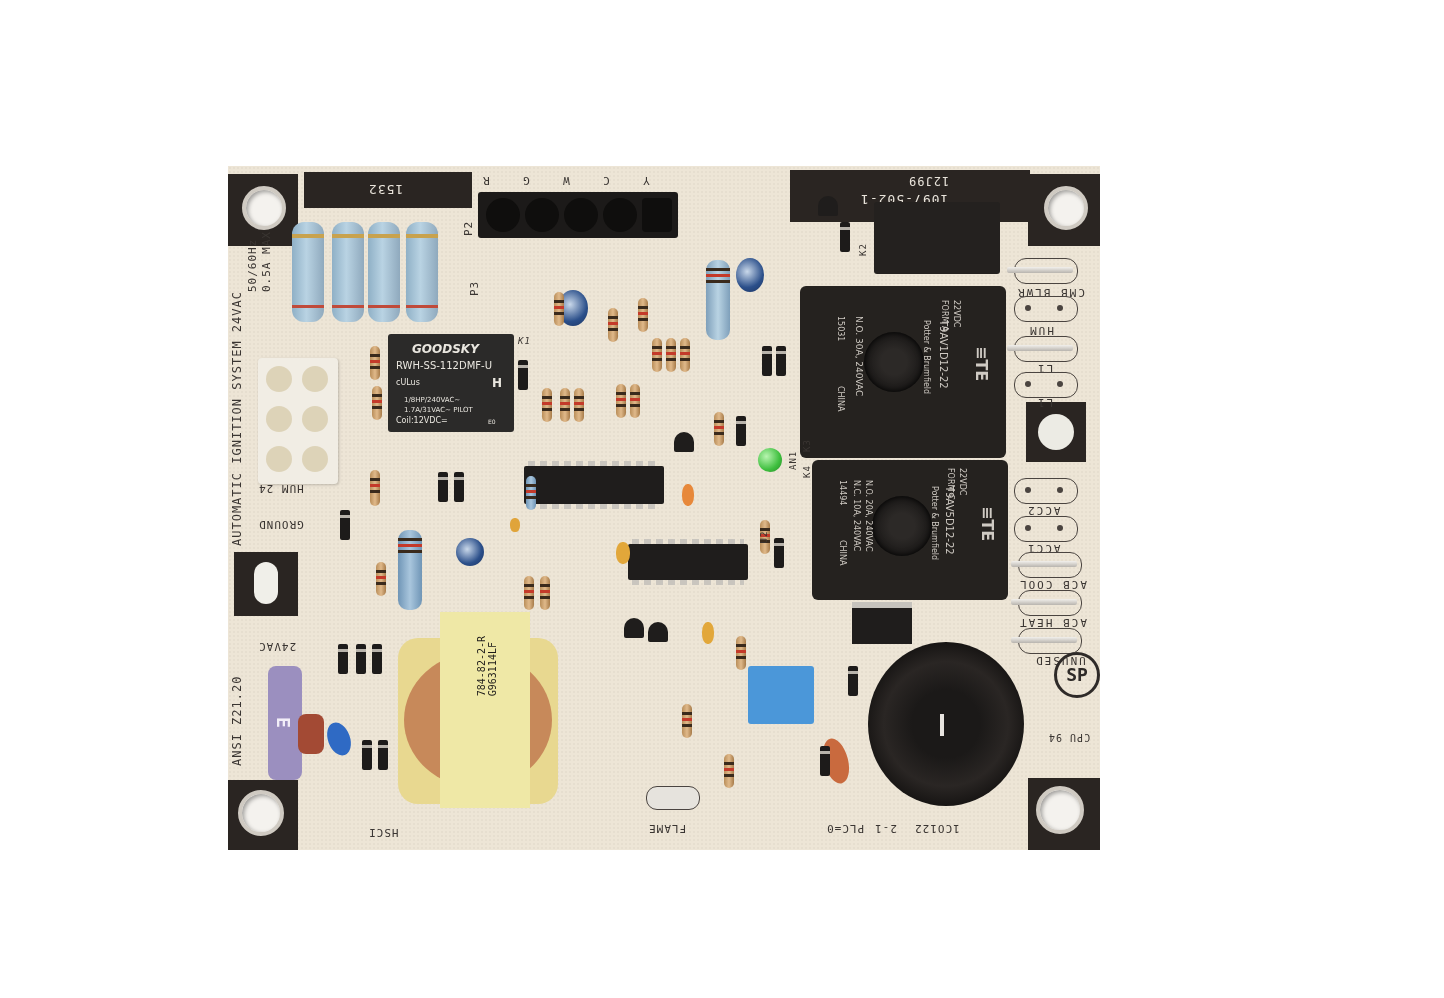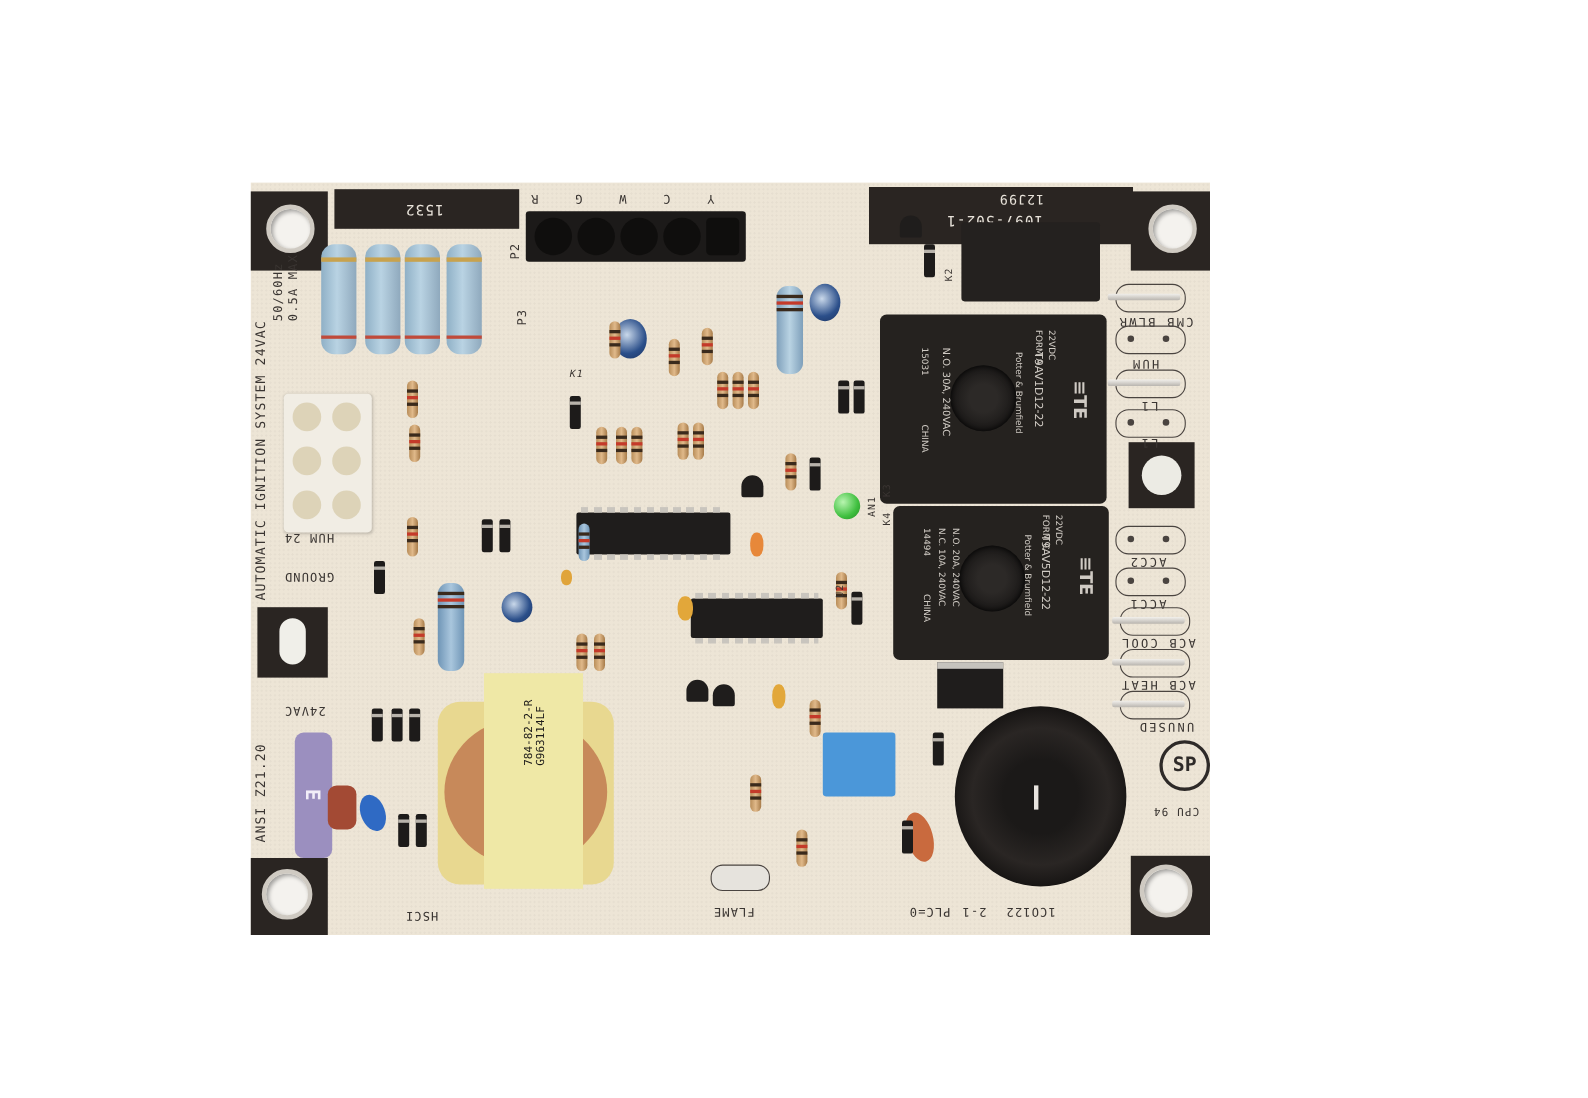--- a/index.html
+++ b/index.html
@@ -86,20 +86,30 @@
     <div class="abs" style="left:44px;top:8px;width:26px;height:26px;border-radius:50%;background:#ddd3b8;"></div>
     <div class="abs" style="left:8px;top:48px;width:26px;height:26px;border-radius:50%;background:#ddd3b8;"></div>
     <div class="abs" style="left:44px;top:48px;width:26px;height:26px;border-radius:50%;background:#ddd3b8;"></div>
     <div class="abs" style="left:8px;top:88px;width:26px;height:26px;border-radius:50%;background:#ddd3b8;"></div>
     <div class="abs" style="left:44px;top:88px;width:26px;height:26px;border-radius:50%;background:#ddd3b8;"></div>
   </div>
   <div class="silk rot180" style="left:30px;top:316px;">HUM 24</div>
   <div class="silk rot180" style="left:30px;top:352px;">GROUND</div>
   <div class="silk rot180" style="left:30px;top:474px;">24VAC</div>
 
+  <div class="abs" style="left:160px;top:168px;width:126px;height:98px;background:#2b2a29;border-radius:3px;color:#e9e6df;font-family:'DejaVu Sans',sans-serif;">
+    <div class="abs" style="left:24px;top:8px;font-size:12px;font-weight:bold;font-style:italic;">GOODSKY</div>
+    <div class="abs" style="left:8px;top:26px;font-size:10px;">RWH-SS-112DMF-U</div>
+    <div class="abs" style="left:8px;top:44px;font-size:8px;">cULus</div>
+    <div class="abs" style="left:104px;top:42px;font-size:12px;font-weight:bold;">H</div>
+    <div class="abs" style="left:16px;top:62px;font-size:7px;">1/8HP/240VAC~</div>
+    <div class="abs" style="left:16px;top:72px;font-size:7px;">1.7A/31VAC~ PILOT</div>
+    <div class="abs" style="left:8px;top:82px;font-size:8px;">Coil:12VDC=</div>
+    <div class="abs" style="left:100px;top:84px;font-size:6px;">E0</div>
+  </div>
 
   <div class="abs" style="left:646px;top:36px;width:126px;height:72px;background:#24211f;border-radius:3px;"></div>
 
   <div class="relay-black" style="left:572px;top:120px;width:206px;height:172px;">
     <div class="relay-knob" style="left:64px;top:46px;"></div>
     <div class="abs" style="left:138px;top:34px;font-size:10px;writing-mode:vertical-rl;">T9AV1D12-22</div>
     <div class="abs" style="left:122px;top:34px;font-size:8px;writing-mode:vertical-rl;">Potter &amp; Brumfield</div>
     <div class="abs" style="left:152px;top:14px;font-size:8px;writing-mode:vertical-rl;">22VDC</div>
     <div class="abs" style="left:140px;top:14px;font-size:8px;writing-mode:vertical-rl;">FORM A</div>
     <div class="abs" style="left:54px;top:30px;font-size:9px;writing-mode:vertical-rl;">N.O. 30A, 240VAC</div>
@@ -155,21 +165,21 @@
   <div class="tab-label" style="left:790px;top:412px;">ACB COOL</div>
   <div class="tab" style="left:790px;top:424px;">
       <div class="blade"></div>
     </div>
   <div class="tab-label" style="left:790px;top:450px;">ACB HEAT</div>
   <div class="tab" style="left:790px;top:462px;">
       <div class="blade"></div>
     </div>
   <div class="tab-label" style="left:806px;top:488px;">UNUSED</div>
 
-  <div class="abs" style="left:826px;top:507px;width:40px;height:40px;border-radius:50%;border:3px solid #2e2a28;color:#2e2a28;font-weight:bold;font-size:18px;text-align:center;line-height:40px;">SP</div>
+  <div class="abs" style="left:826px;top:486px;width:40px;height:40px;border-radius:50%;border:3px solid #2e2a28;color:#2e2a28;font-weight:bold;font-size:18px;text-align:center;line-height:40px;">SP</div>
   <div class="silk rot180" style="left:820px;top:566px;font-size:10px;">CPU 94</div>
 
   <div class="ic" style="left:296px;top:300px;width:140px;height:38px;">
       <div class="pins" style="top:-5px"></div>
       <div class="pins" style="bottom:-5px"></div>
     </div>
   <div class="ic" style="left:400px;top:378px;width:120px;height:36px;">
       <div class="pins" style="top:-5px"></div>
       <div class="pins" style="bottom:-5px"></div>
     </div>

